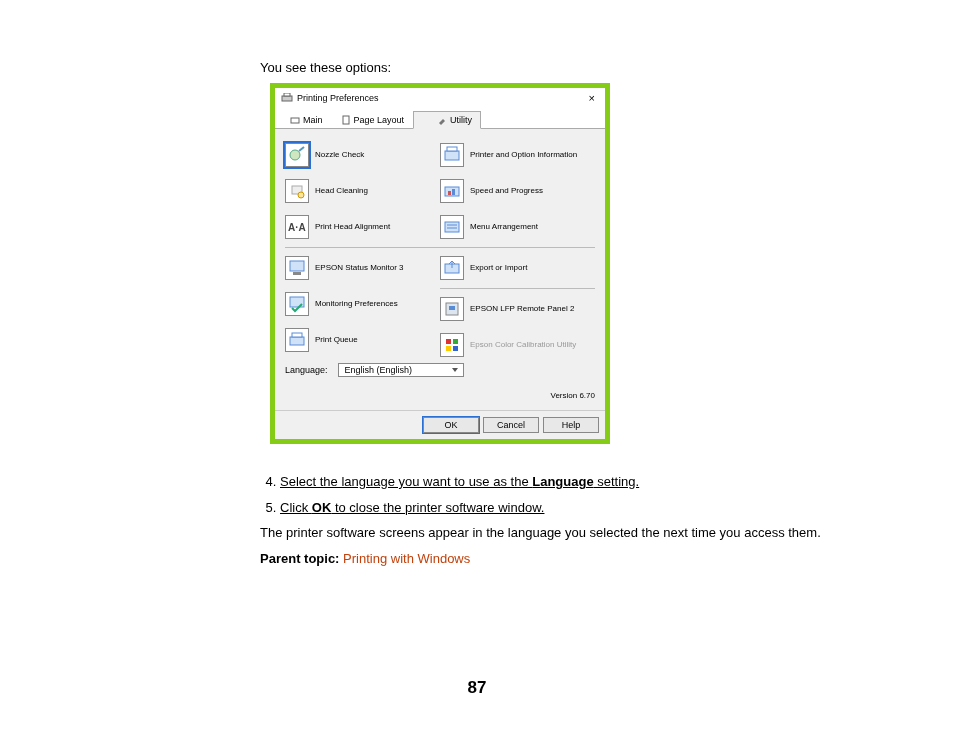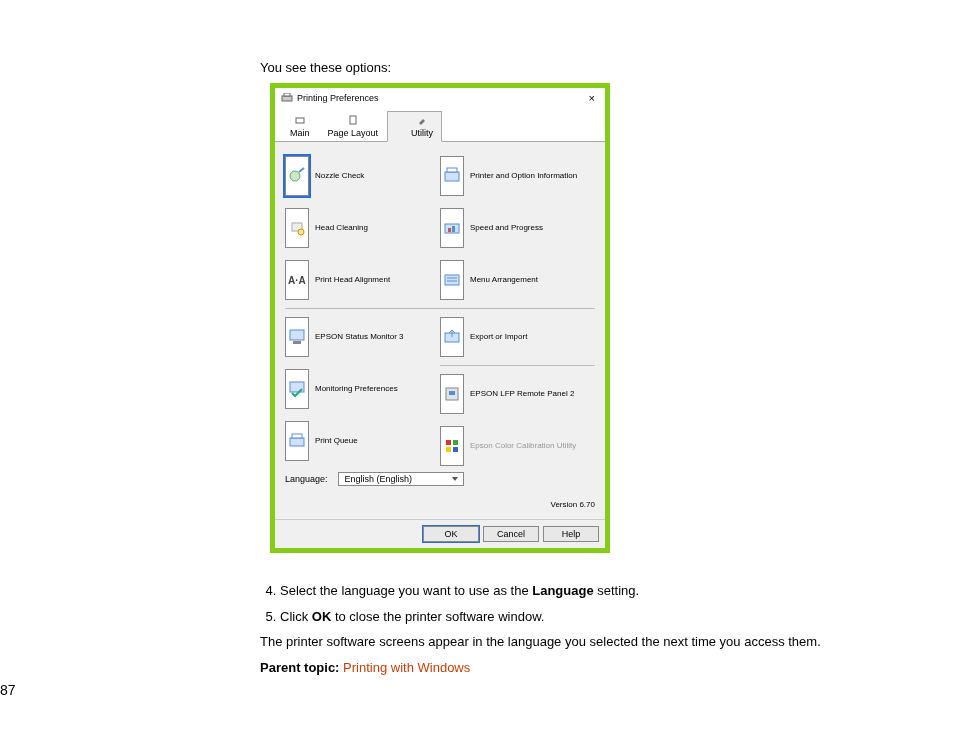--- a/index.html
+++ b/index.html
@@ -55,21 +55,20 @@
   }
   .tab {
     display: flex;
     align-items: center;
     gap: 3px;
     padding: 3px 8px;
     font-size: 9px;
     border: 1px solid transparent;
     position: relative;
     top: 1px;
-    flex-direction: column;
   }
   .tab.active {
     border: 1px solid #aaa;
     border-bottom: 1px solid #f0f0f0;
     background: #f0f0f0;
     padding-left: 23px;
   }
   .tab-icon {
     width: 10px; height: 10px;
     display: inline-block;
@@ -88,21 +87,21 @@
     flex-direction: column;
   }
   .util {
     display: flex;
     align-items: center;
     padding: 6px 0;
     gap: 6px;
   }
   .util-icon {
     width: 24px;
-    height: 40px;
+    height: 24px;
     border: 1px solid #888;
     background: #fff;
     display: flex;
     align-items: center;
     justify-content: center;
     box-sizing: border-box;
   }
   .util.selected .util-icon {
     outline: 2px solid #2a6fd6;
   }
@@ -161,40 +160,41 @@
     text-align: center;
     border: 1px solid #888;
     background: #e8e8e8;
   }
   .btn.default {
     outline: 1px solid #2a6fd6;
   }
   ol.steps {
     margin: 0 0 6px 0;
     padding-left: 20px;
+    text-decoration: underline;
   }
   ol.steps li {
     margin-bottom: 6px;
     line-height: 1.5;
   }
   .para {
     margin-bottom: 6px;
     line-height: 1.5;
   }
   .link {
     color: #c2410c;
   }
   strong { font-weight: bold; }
   .pagenum {
     position: absolute;
     left: 0; right: 0;
     bottom: 40px;
-    text-align: left;
-    font-size: 14px;
-    font-weight: normal;
+    text-align: center;
+    font-size: 17px;
+    font-weight: bold;
   }
   
   svg { display: block; }
 </style>
 </head>
 <body>
 
 <div class="page">
   <div class="intro">You see these options:</div>
 

